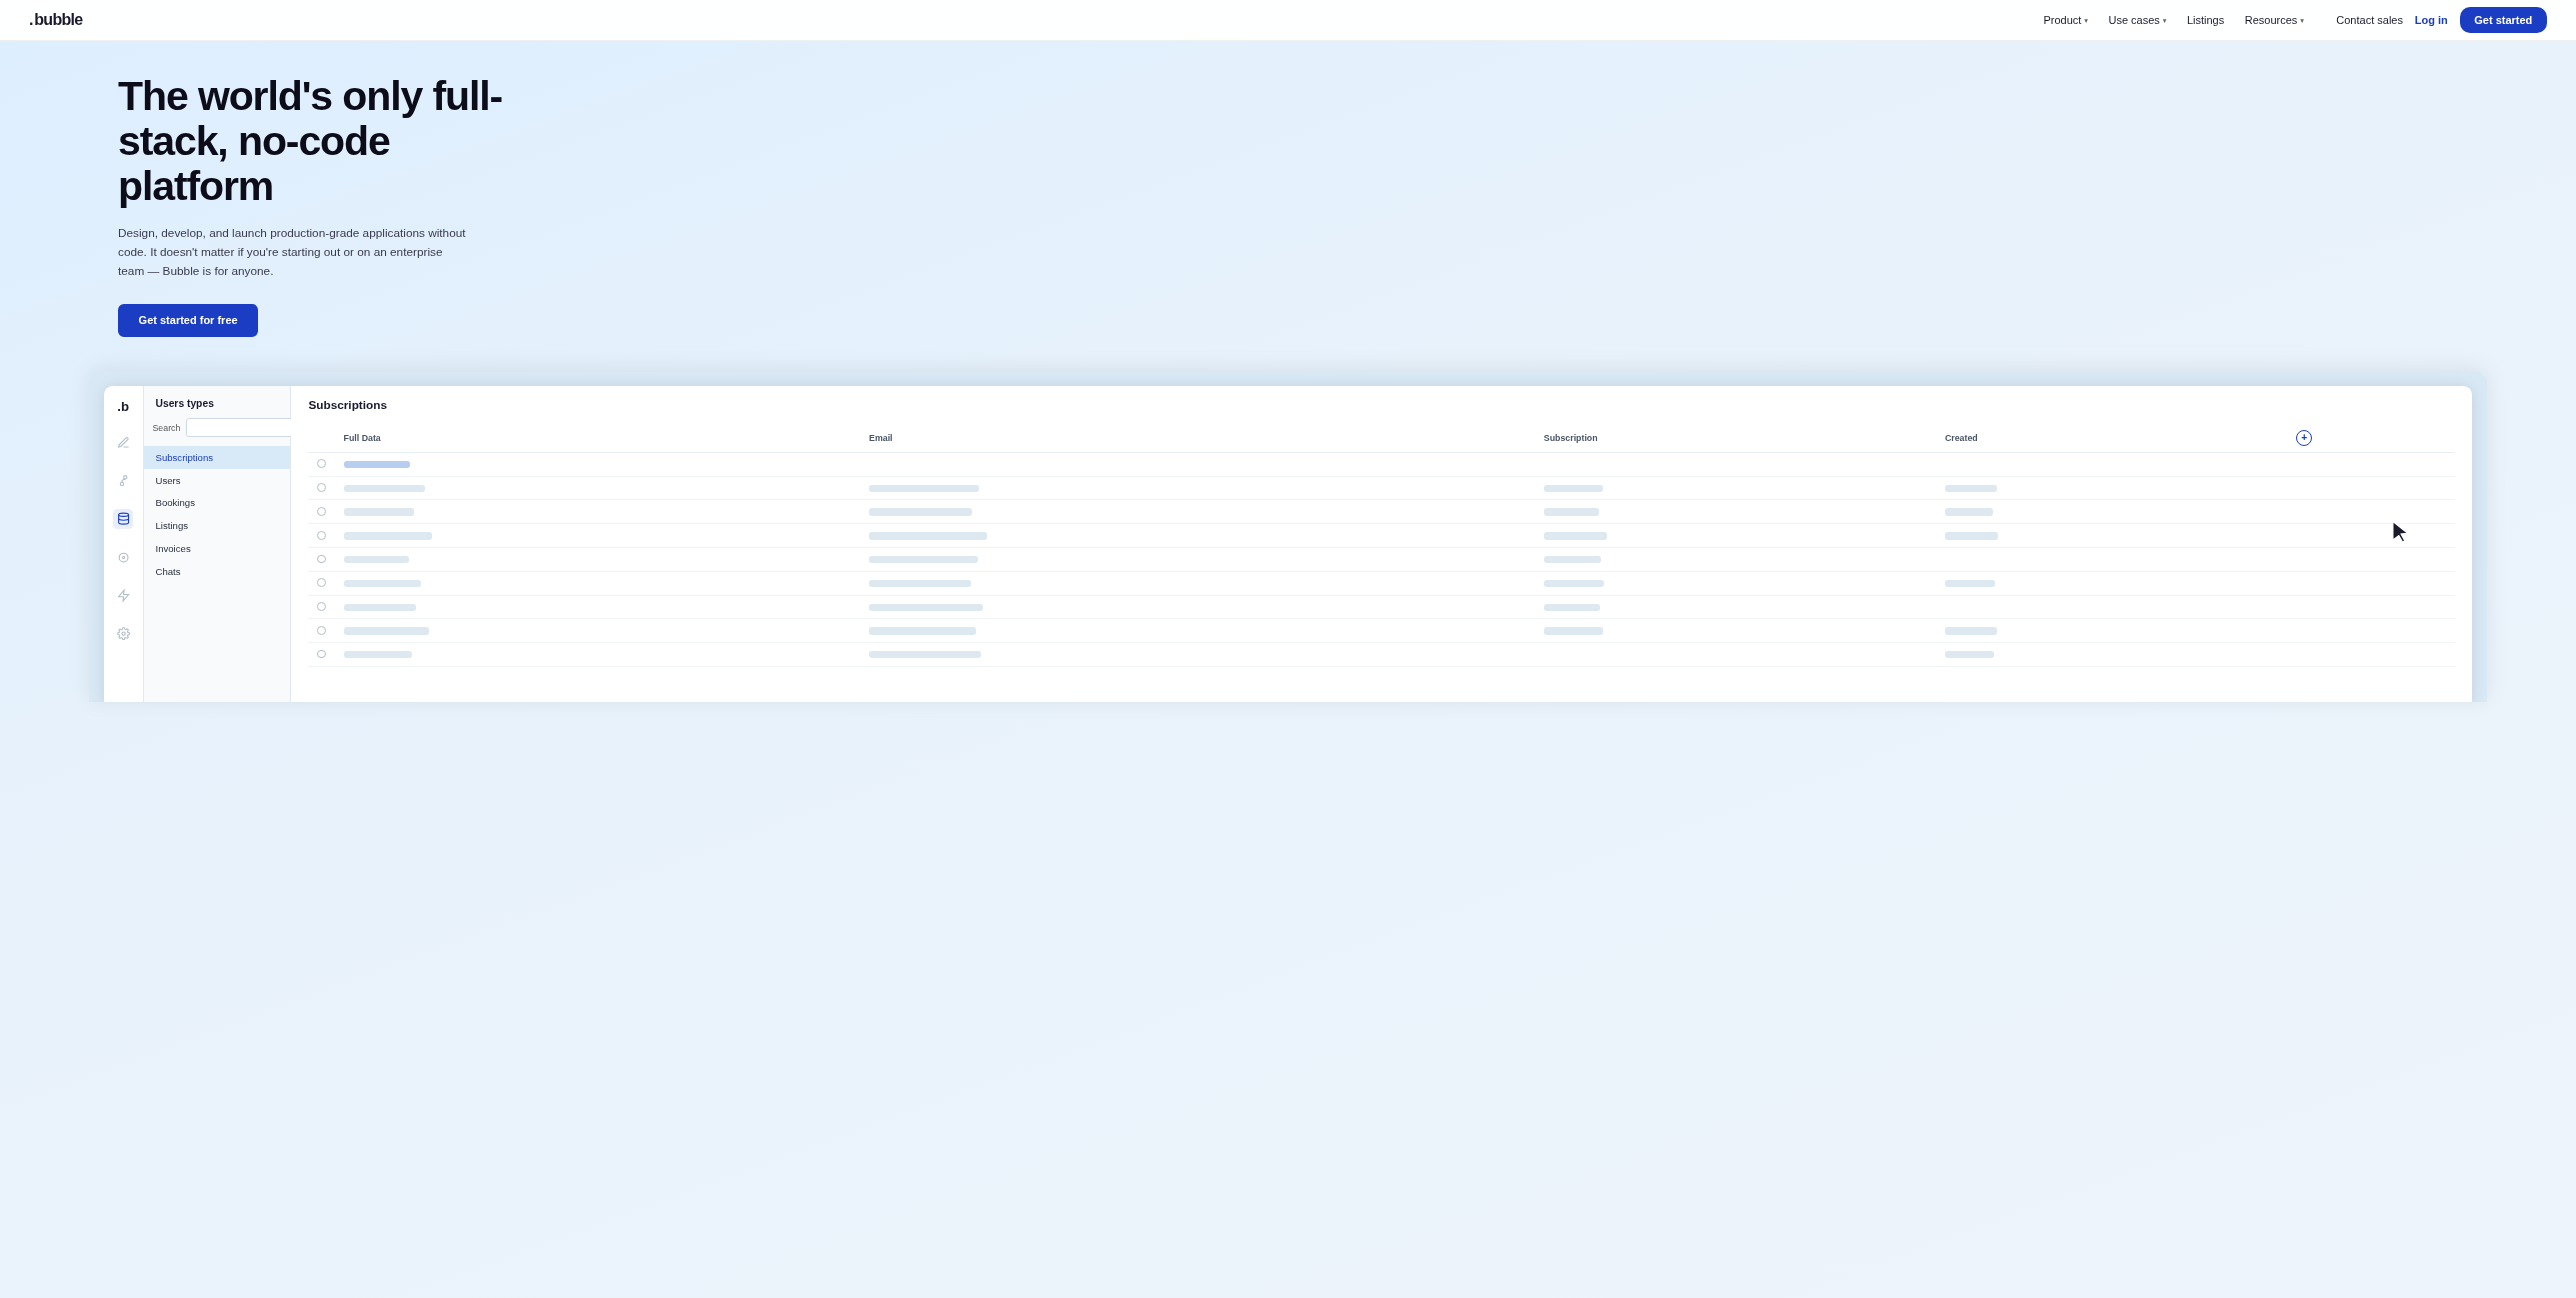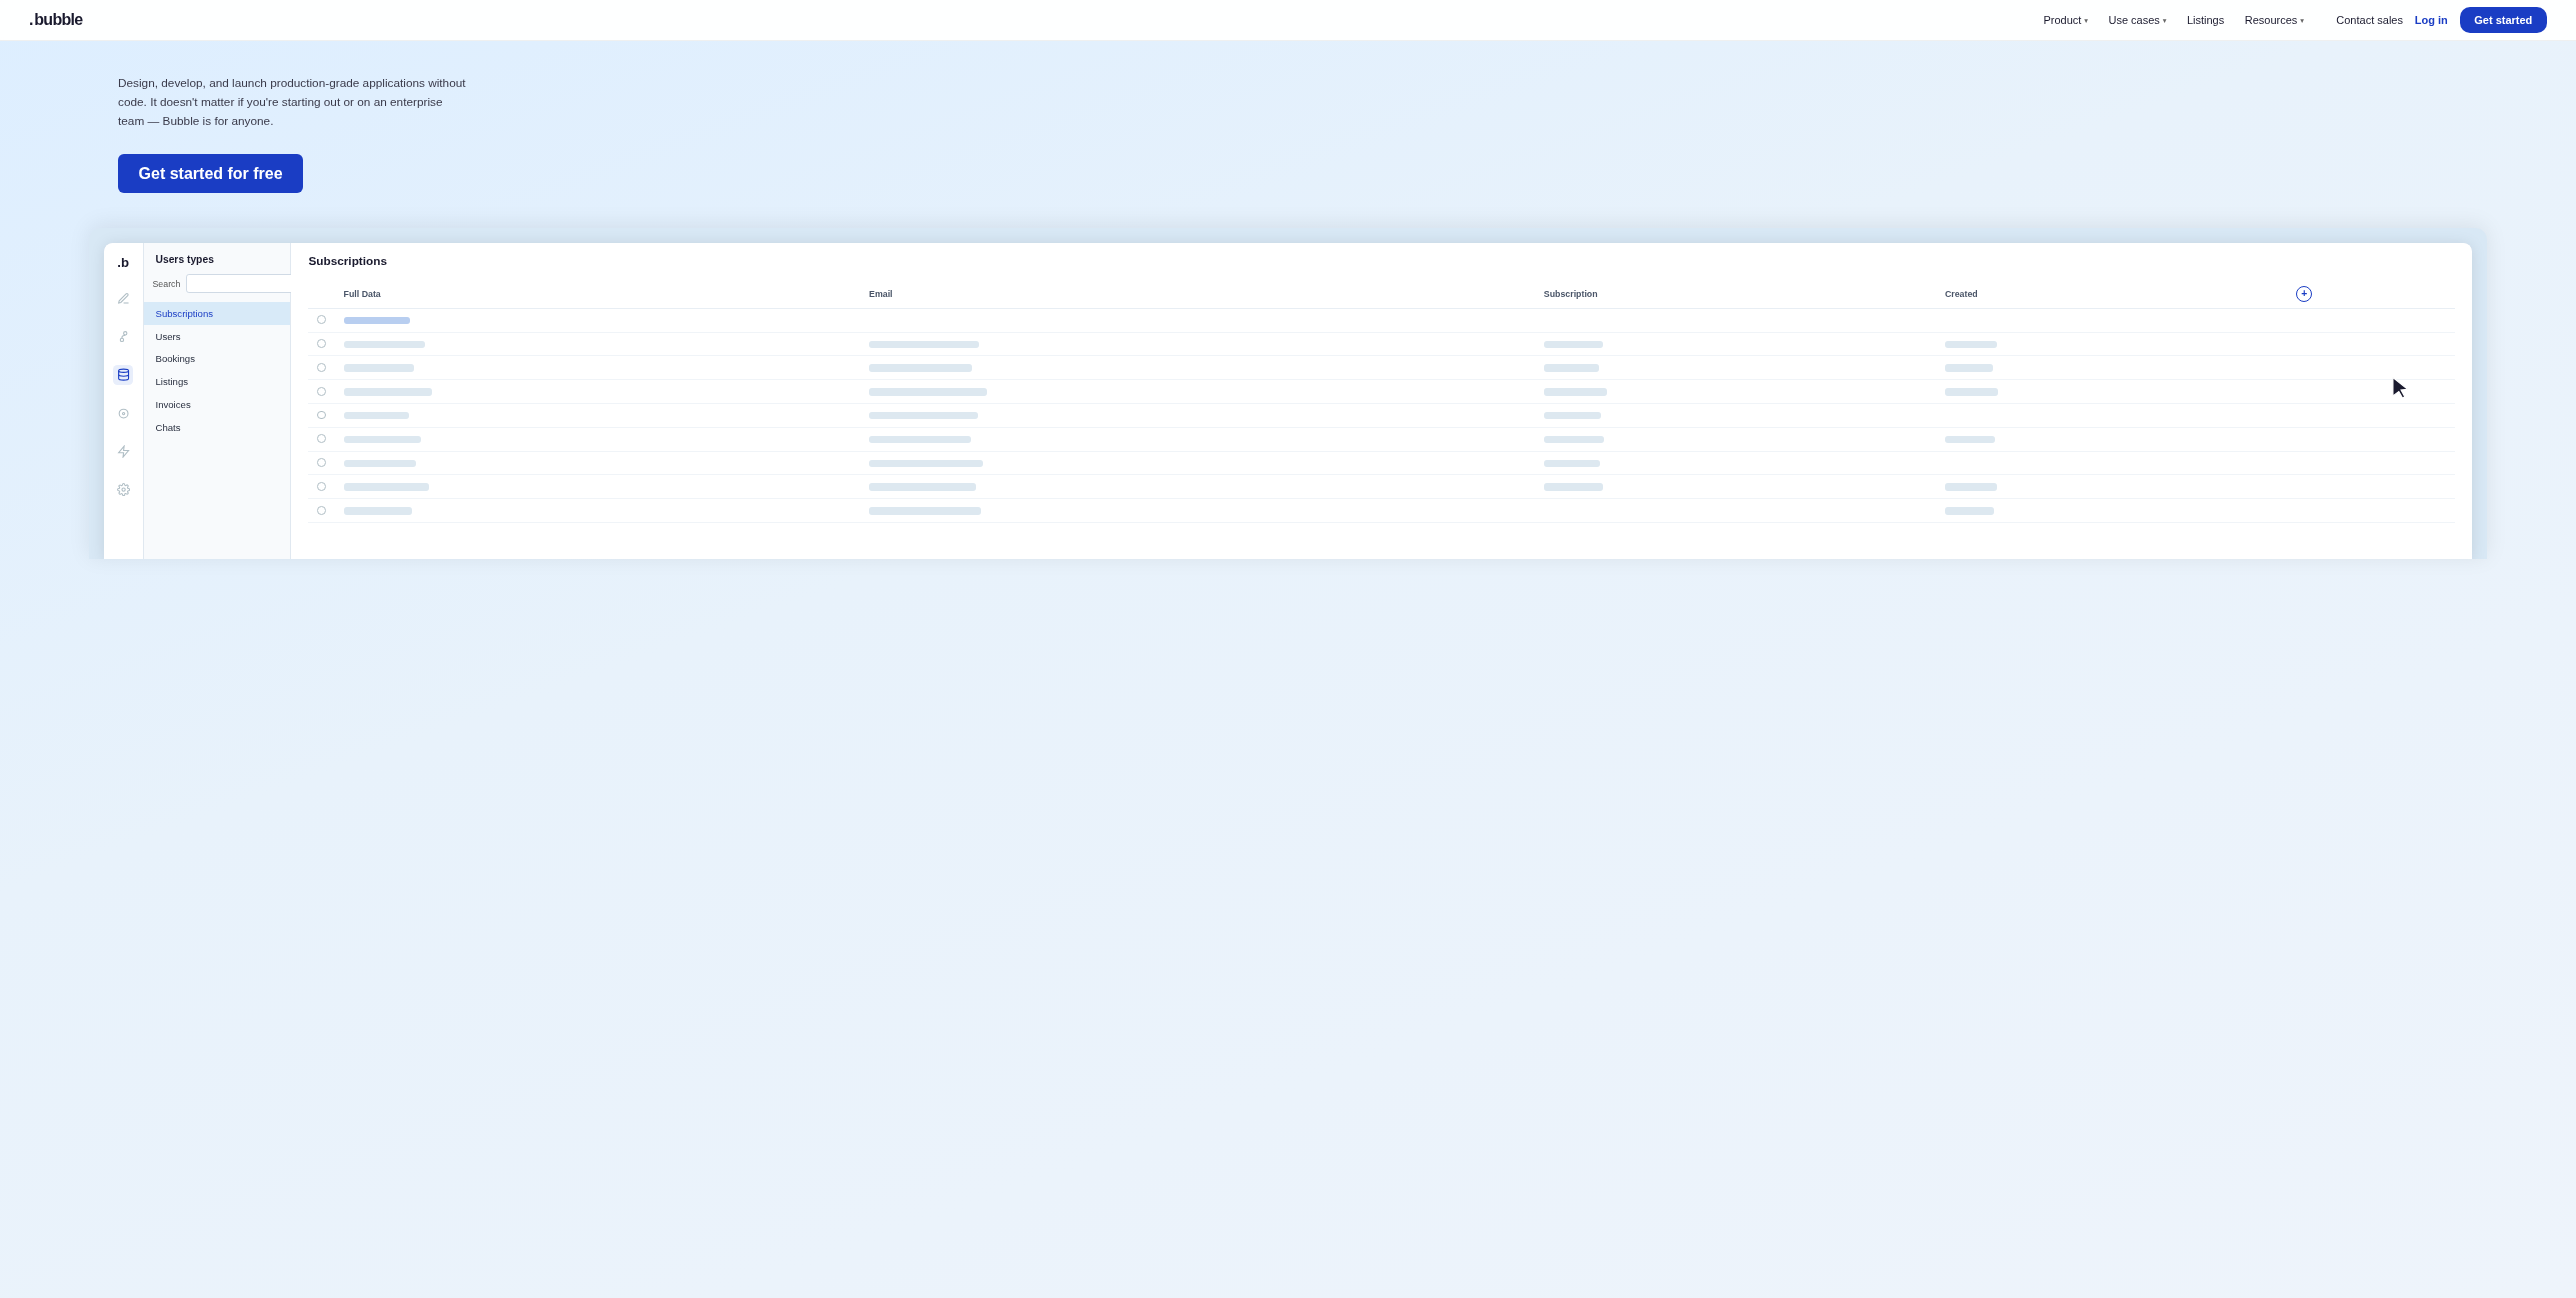--- a/index.html
+++ b/index.html
@@ -108,21 +108,21 @@
       line-height: 1.6;
       margin-bottom: 23.6px;
       max-width: 353px;
     }
     .hero-btn {
       background: #1a3dc4;
       color: #fff;
       border: none;
       border-radius: 5.9px;
       padding: 10.3px 20.6px;
-      font-size: 16px;
+      font-size: 11px;
       font-weight: 600;
       cursor: pointer;
       margin-bottom: 35px;
       display: inline-block;
     }
 
     
     .app-preview {
       background: #d8e8f5;
       border-radius: 11.8px 11.8px 0 0;
@@ -304,20 +304,21 @@
   </div>
   <div class="nav-actions">
     <span class="nav-contact">Contact sales</span>
     <span class="nav-login">Log in</span>
     <button class="nav-cta">Get started</button>
   </div>
 </nav>
 
 <section class="hero">
   <div class="hero-text">
+    <h1 class="hero-title">The world's only full-stack, no-code platform</h1>
     <p class="hero-subtitle">Design, develop, and launch production-grade applications without code. It doesn't matter if you're starting out or on an enterprise team — Bubble is for anyone.</p>
     <button class="hero-btn">Get started for free</button>
   </div>
 
   <div class="app-preview">
     <div class="app-window">
 
       <div class="app-sidebar-logo">
         <div class="app-logo-mark">
           <span style="font-size:13.2px;font-weight:900;color:#1a1a2e;">.</span><span style="font-size:13.2px;font-weight:900;color:#1a1a2e;">b</span>

